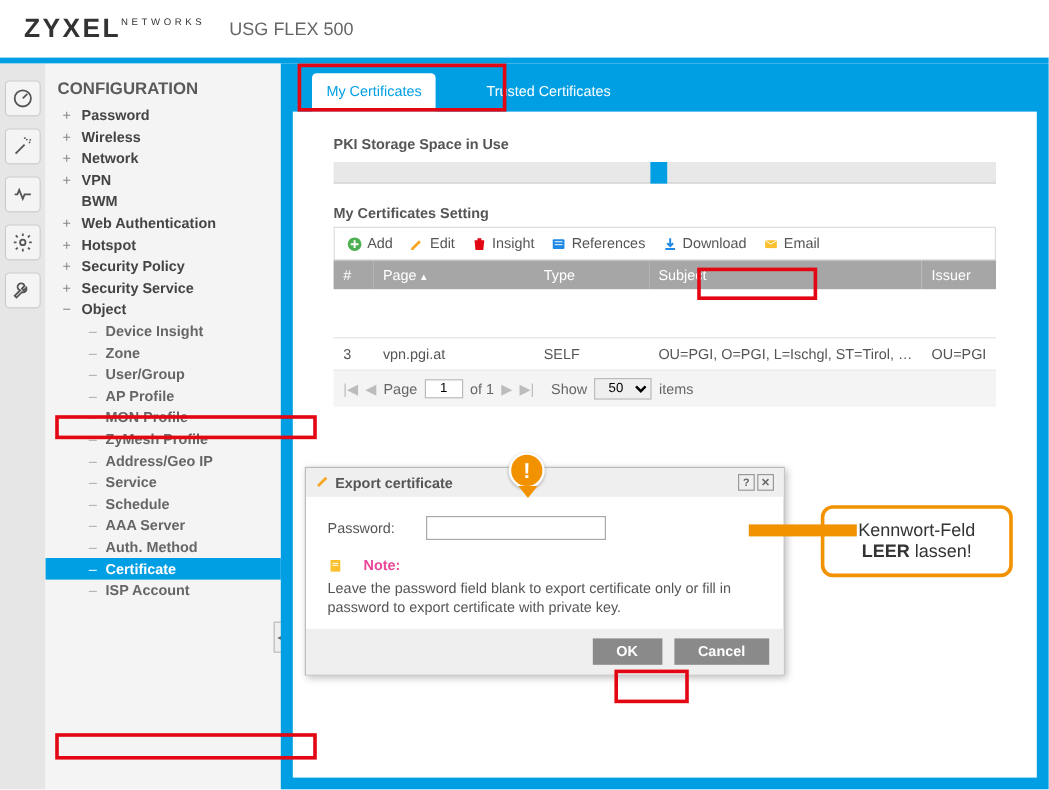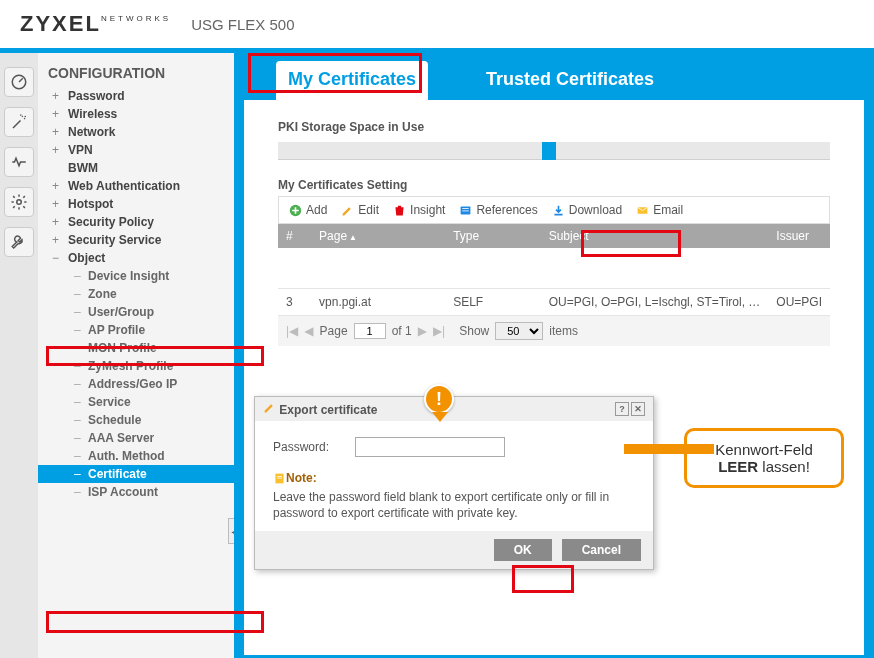--- a/index.html
+++ b/index.html
@@ -34,21 +34,21 @@
   .treeitem.active { background:#009fe3; }
   .treeitem.active .label, .treeitem.active .dash { color:#fff; }
 
   .redbox { position:absolute; border:3px solid #e30613; pointer-events:none; z-index:20; }
 
   .collapse-handle { position:absolute; right:-8px; top:465px; width:14px; height:26px; background:#eee; border:1px solid #bbb; display:flex; align-items:center; justify-content:center; font-size:10px; color:#666; cursor:pointer; }
 
   
   .content { flex:1; background:#009fe3; position:relative; }
   .tabs { display:flex; gap:30px; padding:8px 26px 0; }
-  .tab { font-size:18px; font-weight:700; color:#fff; padding:8px 12px 10px; cursor:pointer;margin-left:16px; }
+  .tab { font-size:12px; font-weight:400; color:#fff; padding:8px 12px 10px; cursor:pointer; }
   .tab.active { background:#fff; color:#009fe3; border-radius:4px 4px 0 0; }
 
   .panel { background:#fff; margin:0 10px 10px 10px; padding:14px 34px; height: calc(100% - 50px); position:relative; }
 
   .section-title { font-size:12px; font-weight:700; color:#555; margin-top:6px; }
   .storage-bar { height:18px; width:100%; background:#e8e8e8; margin:8px 0 18px; position:relative; border-bottom:1px solid #d0d0d0; }
   .storage-fill { position:absolute; left:264px; top:0; height:18px; width:14px; background:#009fe3; }
 
   .toolbar { border:1px solid #ddd; padding:6px 10px; display:flex; gap:14px; align-items:center; font-size:12px; color:#555; }
   .tbtn { display:flex; align-items:center; gap:4px; cursor:pointer; white-space:nowrap; }
@@ -65,21 +65,21 @@
 
   
   .dialog { position:absolute; left:10px; top:296px; width:400px; background:#fff; border:1px solid #bbb; box-shadow:2px 2px 6px rgba(0,0,0,.25); z-index:5; }
   .dlg-title { background:#efefef; display:flex; align-items:center; justify-content:space-between; padding:4px 8px; font-size:12px; color:#555; font-weight:700; }
   .dlg-title .right { display:flex; gap:2px; }
   .dlg-title .winicon { width:14px; height:14px; border:1px solid #999; display:flex; align-items:center; justify-content:center; font-size:9px; color:#666; cursor:pointer; }
   .dlg-body { padding:16px 18px 10px; font-size:12px; color:#555; }
   .dlg-body .row { display:flex; align-items:center; gap:12px; margin-bottom:14px; }
   .dlg-body label { width:70px; }
   .dlg-body input[type=text] { width:150px; height:20px; border:1px solid #aaa; padding:2px 4px; }
-  .note-head { display:flex; align-items:center; gap:0; font-weight:700; color:#a16207; margin-bottom:4px; }
+  .note-head { display:flex; align-items:center; gap:17px; font-weight:700; color:#ec4899; margin-bottom:4px; }
   .note-text { line-height:1.35; }
   .dlg-btns { background:#efefef; display:flex; justify-content:flex-end; gap:10px; padding:8px 12px; }
   .dlg-btn { background:#8a8a8a; color:#fff; font-size:12px; font-weight:700; padding:4px 20px; cursor:pointer; border:none; }
 
   
   .callout { position:absolute; left:450px; top:328px; display:flex; align-items:center; z-index:9; }
   .callout-box { background:#fff; border:3px solid #f39200; border-radius:10px; padding:10px 16px; font-size:15px; color:#333; min-width:160px; text-align:center; margin-left:-10px; }
   .callout-box .bold { font-weight:900; }
 
   

